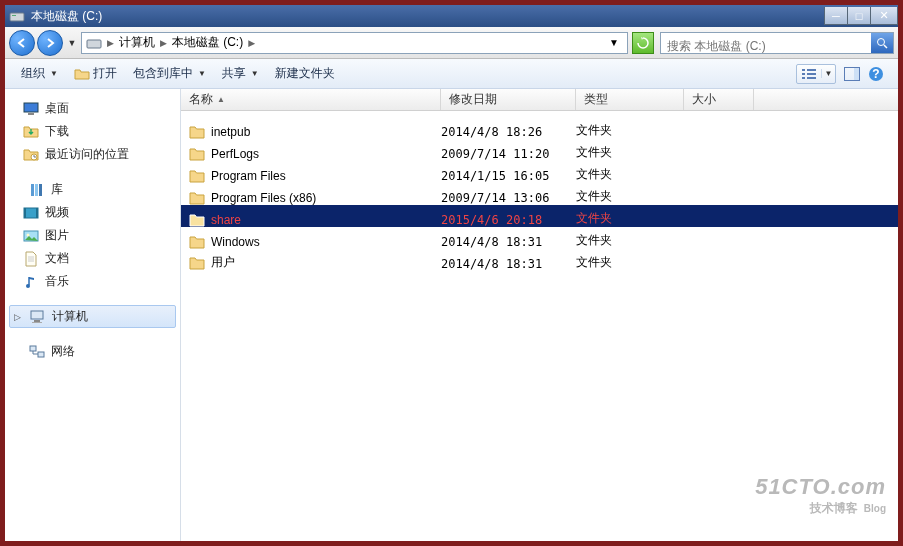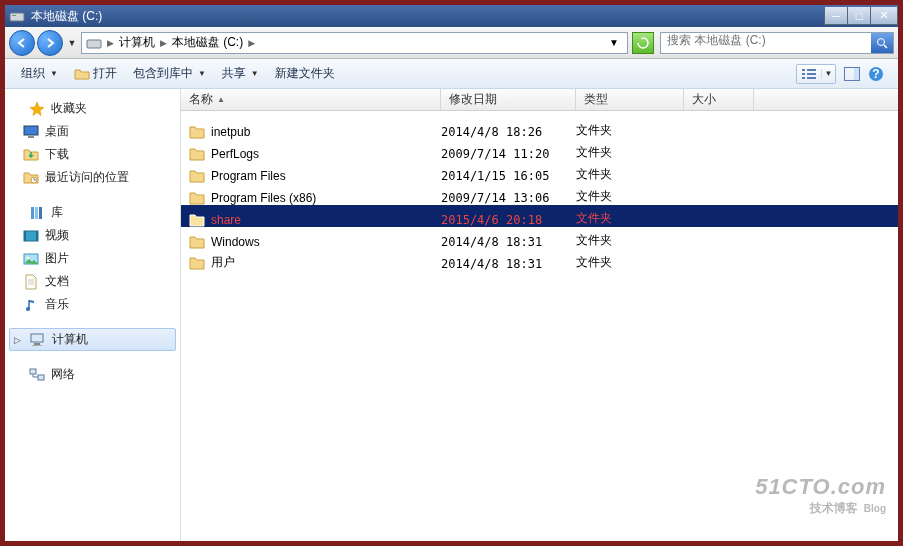--- a/index.html
+++ b/index.html
@@ -16,21 +16,21 @@
 
 
 .navbar { height:32px; background:linear-gradient(#f7f7f7,#e4e4e4); display:flex; align-items:center; border-bottom:1px solid #bbb; padding:0 4px; gap:2px; }
 .navbtn { width:26px; height:26px; border-radius:13px; background:radial-gradient(circle at 30% 30%,#6fb4ff,#1f6fcf); display:flex; align-items:center; justify-content:center; color:#fff; font-size:14px; border:1px solid #1a5aa7; }
 .nav-drop { width:14px; display:flex; align-items:center; justify-content:center; color:#333; font-size:9px; }
 .breadcrumb { flex:1; height:22px; background:#fff; border:1px solid #8ba2b9; display:flex; align-items:center; padding:0 4px; gap:2px; }
 .breadcrumb .bc-icon { width:16px; height:16px; }
 .breadcrumb .sep { color:#666; font-size:9px; padding:0 3px; }
 .bc-drop-right { width:18px; text-align:center; font-size:10px; }
 .refresh { width:22px; height:22px; background:linear-gradient(#a4e67f,#5fbb2c); border:1px solid #3d8d18; display:flex; align-items:center; justify-content:center; color:#fff; margin-left:2px; }
-.searchbox { width:234px; height:22px; border:1px solid #8ba2b9; background:#fff; display:flex; align-items:flex-start; margin-left:4px; }
+.searchbox { width:234px; height:22px; border:1px solid #8ba2b9; background:#fff; display:flex; align-items:flex-end; margin-left:4px; }
 .searchbox input { flex:1; border:none; outline:none; padding:0 6px; font-size:12px; color:#777; }
 .searchbox .search-btn { width:22px; height:20px; background:linear-gradient(#6fa4e8,#2d67bd); border:none; display:flex; align-items:center; justify-content:center; color:#fff; }
 
 
 .toolbar { height:30px; background:linear-gradient(#f7fafe,#e3ecf7); display:flex; align-items:center; padding:0 10px; border-bottom:1px solid #c9d6e8; gap:4px; }
 .toolbtn { padding:3px 6px; display:flex; align-items:center; gap:3px; color:#1a2c49; }
 .toolbtn .drop { font-size:8px; color:#333; margin-left:2px; }
 .toolbar .spacer { flex:1; }
 .toolbar-right { display:flex; align-items:center; gap:8px; padding-right:4px; }
 .view-split { display:flex; align-items:center; border:1px solid #a9c0dd; border-radius:2px; background:linear-gradient(#fdfefe,#e7eef8); height:20px; }
@@ -193,29 +193,20 @@
           </svg>
       </span>
     </div>
   </div>
 
   <div class="body">
 
     <div class="tree">
 
       <div class="tree-group">
-        <div class="tree-item root">
-          <span class="disclosure"></span>
-          <span class="tree-icon">
-              <svg width="16" height="16">
-                <path d="M8 1l2 5 5 .5-4 3 1 5-4-3-4 3 1-5-4-3 5-.5z" fill="#f5b400" stroke="#c88a00" stroke-width="0.5"></path>
-              </svg>
-            </span>
-          <span>收藏夹</span>
-        </div>
         <div class="tree-item">
           <span class="tree-icon">
               <svg width="16" height="16">
                 <rect x="1" y="2" width="14" height="9" fill="#3d7dd8" stroke="#245"></rect>
                 <rect x="5" y="12" width="6" height="2" fill="#888"></rect>
               </svg>
             </span>
           <span>桌面</span>
         </div>
         <div class="tree-item">

